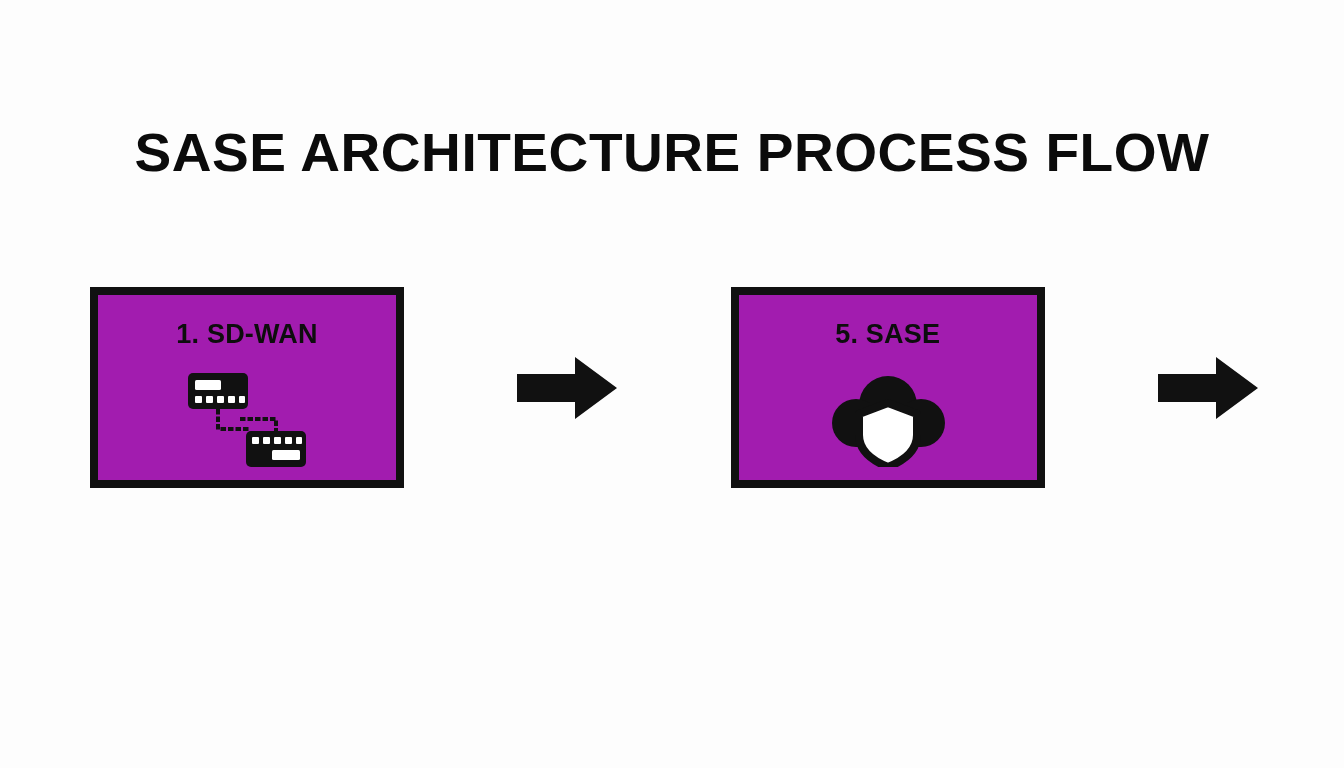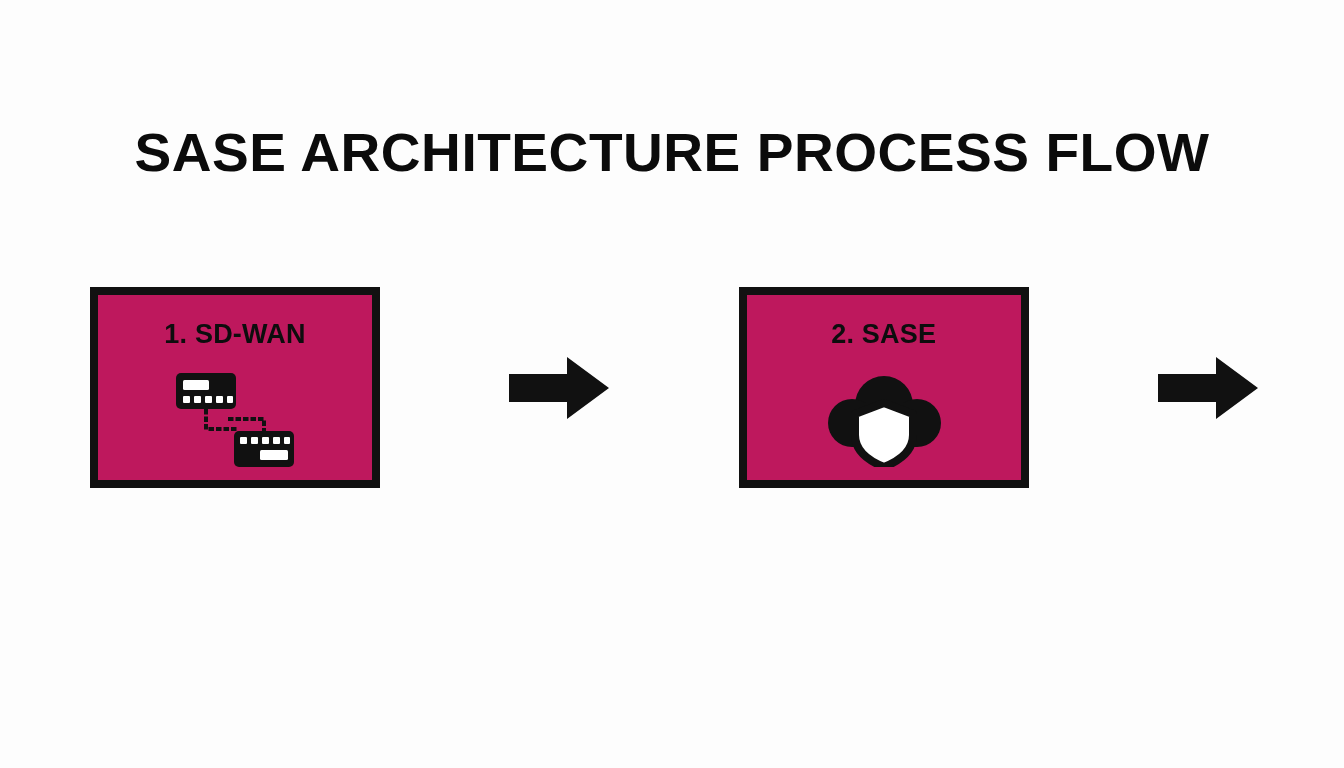--- a/index.html
+++ b/index.html
@@ -37,25 +37,25 @@
     left: 90px;
     top: 287px;
     width: 1168px;
     height: 201px;
     display: flex;
     align-items: center;
     justify-content: space-between;
   }
 
   .step-box {
-    width: 290px;
+    width: 314px;
     height: 201px;
     box-sizing: border-box;
     border: 8px solid #111111;
-    background: #be185d;
+    background: #a21caf;
     position: relative;
     flex: 0 0 auto;
   }
 
   .step-label {
     position: absolute;
     left: 0;
     right: 0;
     top: 24px;
     text-align: center;
@@ -128,21 +128,21 @@
     </div>
   </div>
 
   <div class="arrow-connector">
     <svg width="100" height="62" viewBox="0 0 100 62" aria-hidden="true">
       <path d="M0 17 L58 17 L58 0 L100 31 L58 62 L58 45 L0 45 Z" fill="#111111"></path>
     </svg>
   </div>
 
   <div class="step-box">
-    <div class="step-label">2. SASE</div>
+    <div class="step-label">5. SASE</div>
     <div class="step-icon">
       <svg width="118" height="94" viewBox="0 0 118 94" aria-hidden="true">
 
         <g fill="#111111">
           <circle cx="59" cy="32" r="29"></circle>
           <circle cx="27" cy="50" r="24"></circle>
           <circle cx="92" cy="50" r="24"></circle>
           <rect x="27" y="48" width="65" height="26"></rect>
         </g>
 

